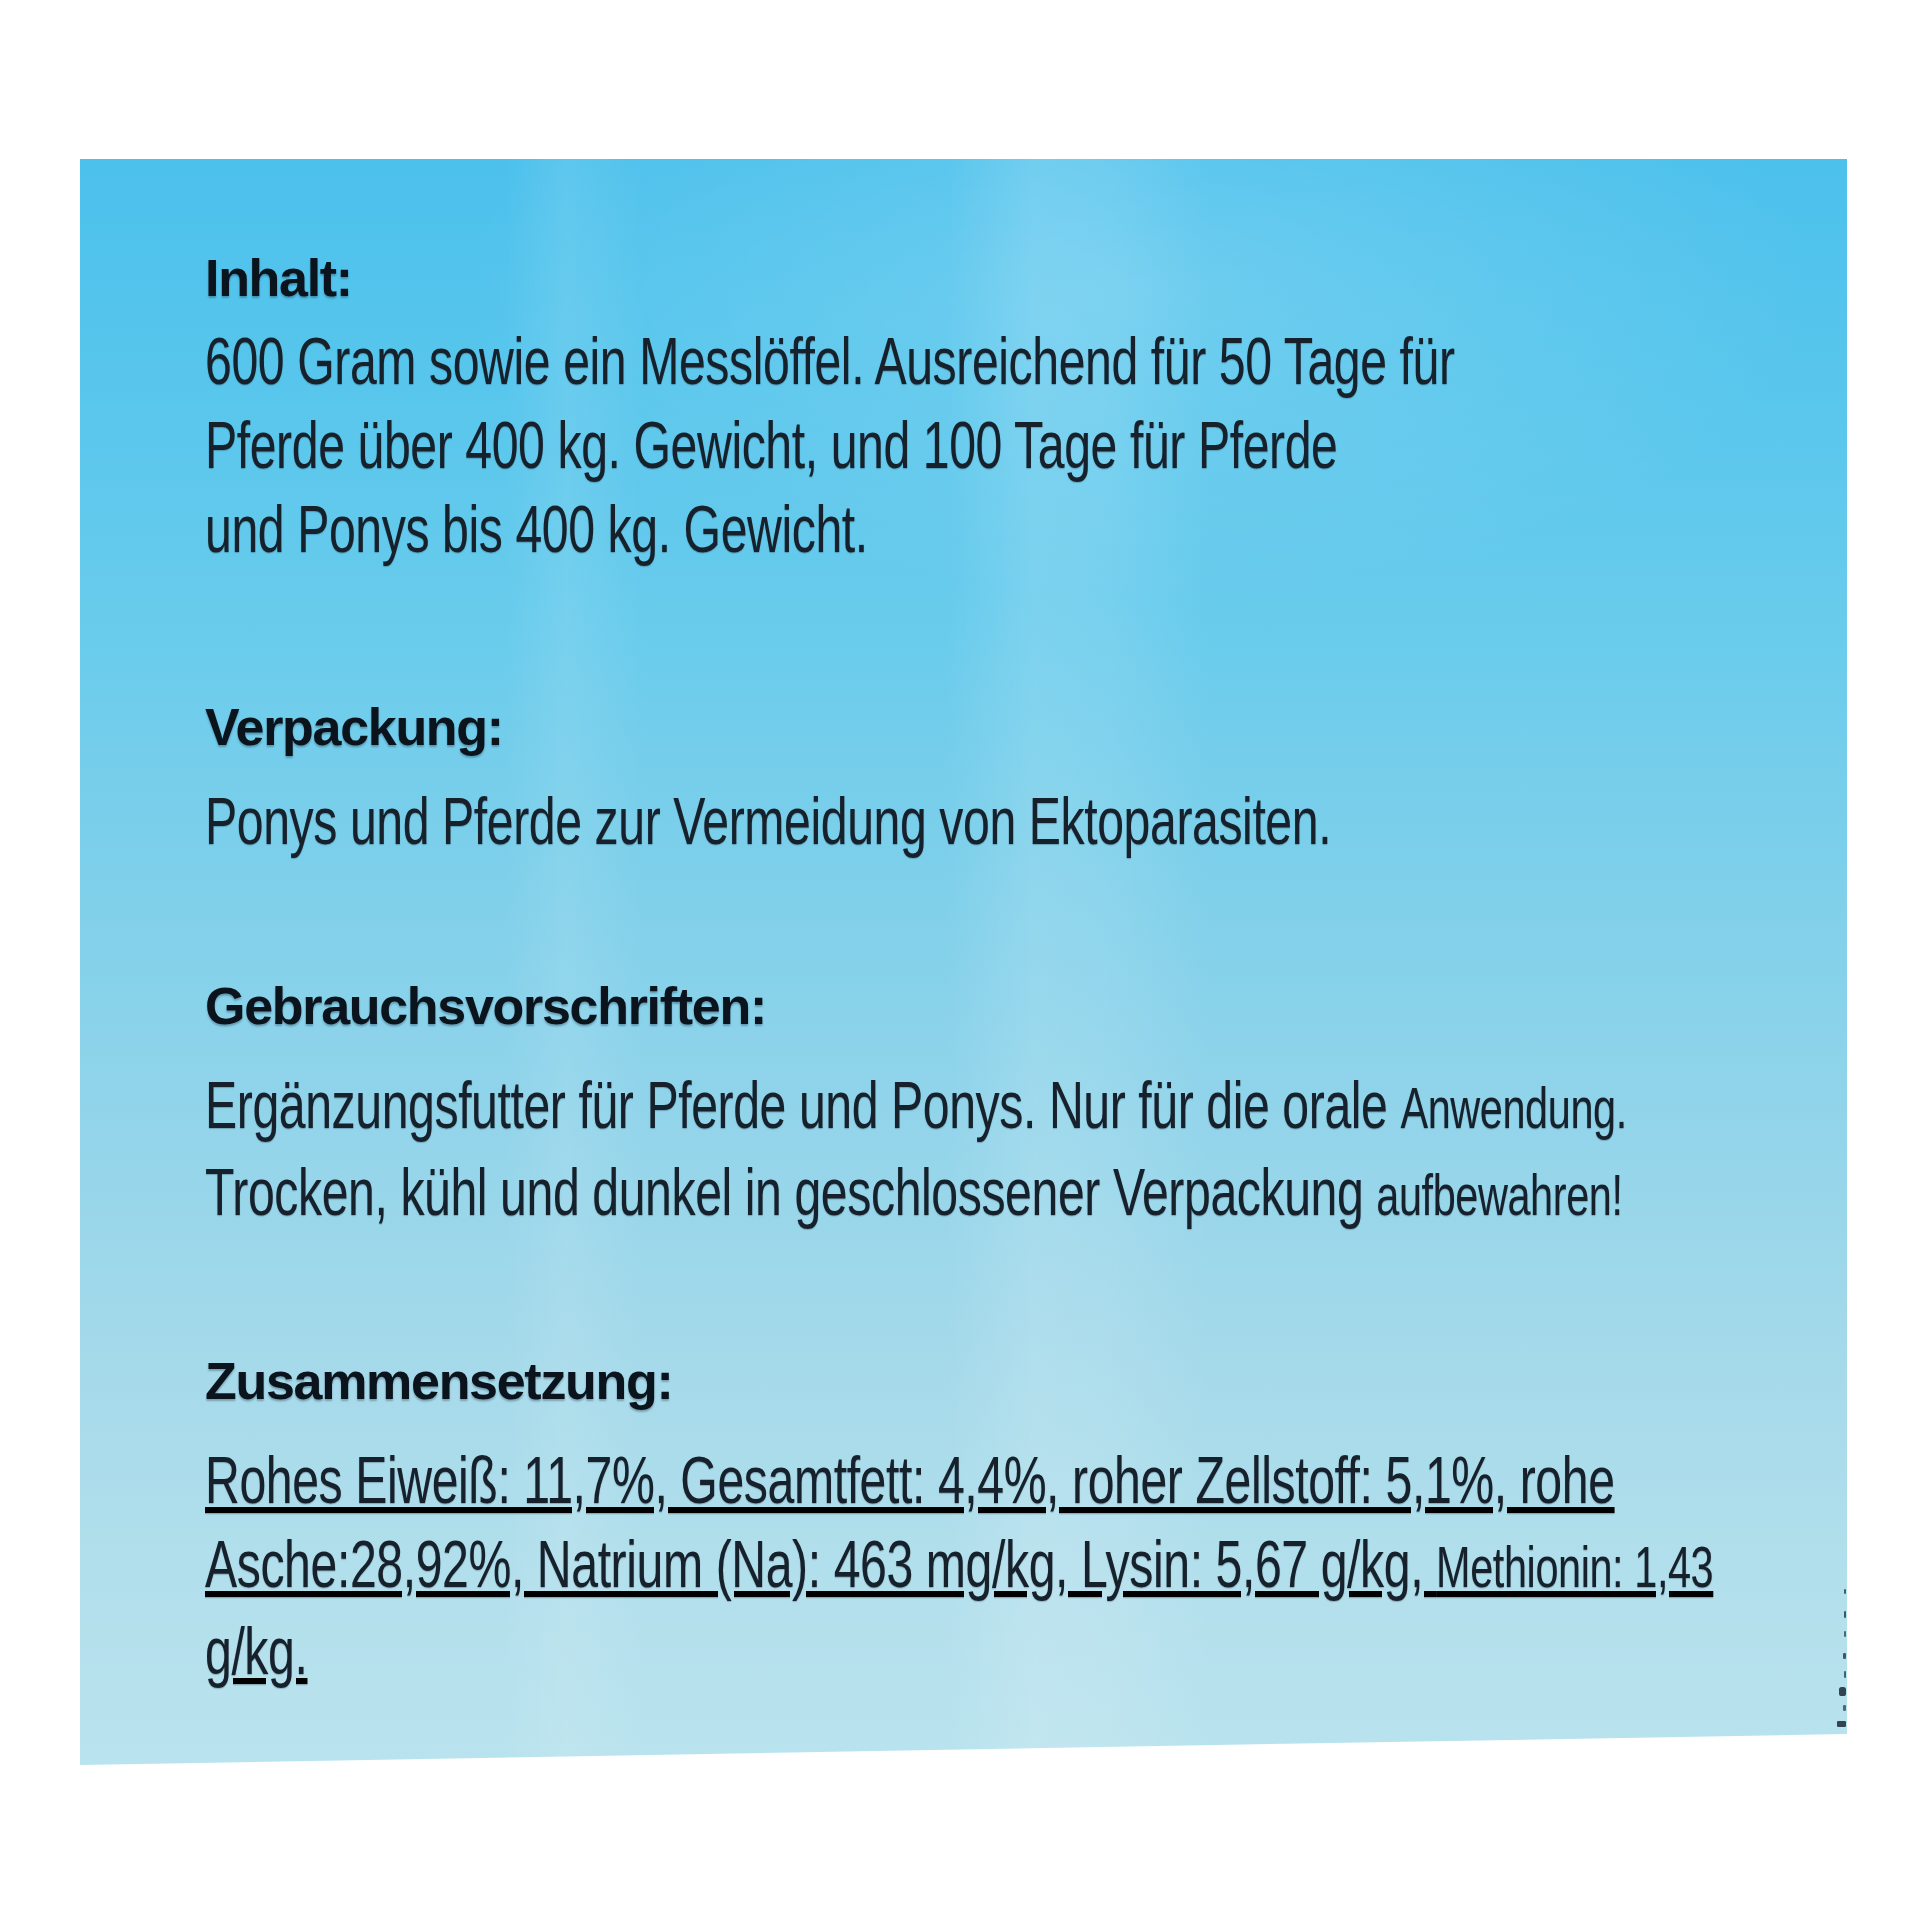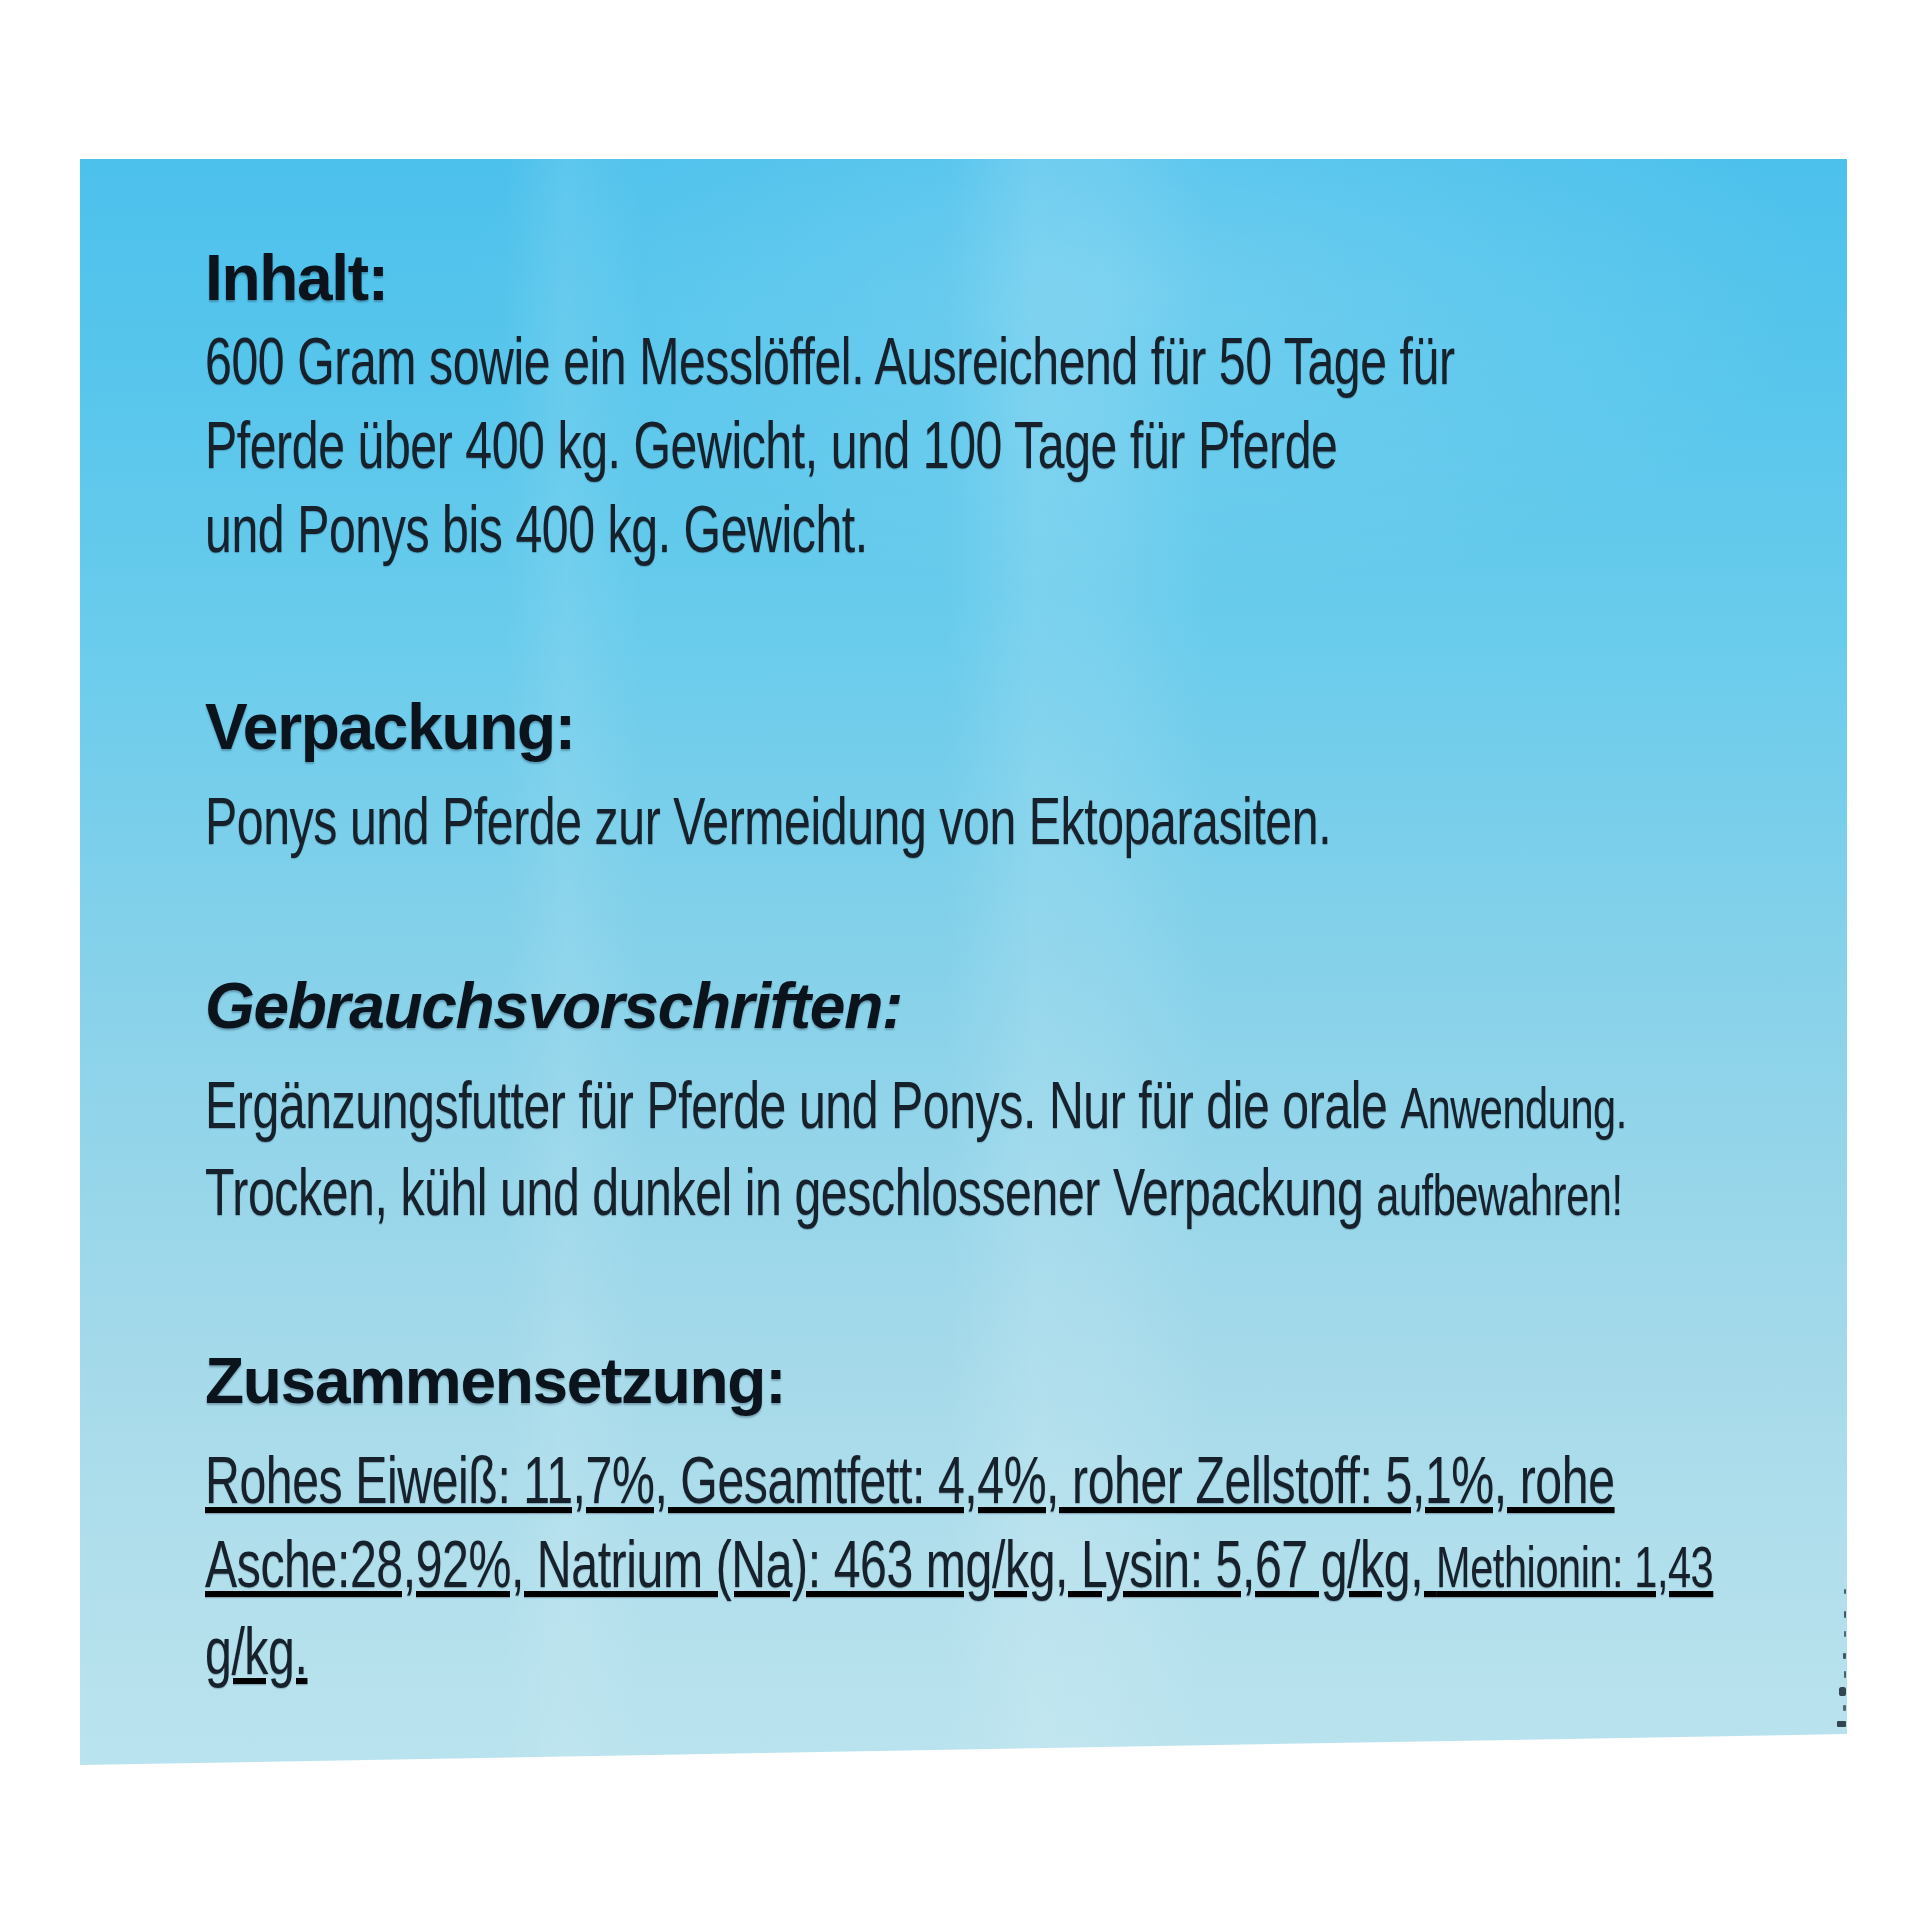--- a/index.html
+++ b/index.html
@@ -36,21 +36,21 @@
       linear-gradient(180deg,
         #4cc1ec 0%, #58c6ec 14%, #6accec 30%, #80d0ea 46%,
         #95d5ea 62%, #a6daea 76%, #b2dfec 88%, #b9e3ee 100%);
   }
 
   .label-content {
     padding: 83px 0 0 125px;
   }
 
   .section-heading {
-    font-size: 64px;
+    font-size: 52px;
     line-height: 72px;
     font-weight: 700;
     letter-spacing: -1.3px;
     color: #0b141d;
     text-shadow: 0 1.9px 1.9px rgba(10, 30, 50, 0.30);
     white-space: nowrap;
   }
 
   .bline {
     font-size: 67px;
@@ -63,21 +63,21 @@
     transform-origin: 0 50%;
   }
 
   .bline .tail {
     font-size: 0.86em;
   }
 
   
   .h-1 { margin: 0 0 5.1px 0; }
   .h-2 { margin: 0 0 16px 0; }
-  .h-3 { margin: 0 8px 21px 0; font-style: italic; }
+  .h-3 { margin: 0 8px 21px 0; }
   .h-4 { margin: 16px 0 21px 0; }
   .p-1 { margin: 0 0 120px 0; }
   .p-2 { margin: 0 0 107px 0; }
   .p-3 { margin: 0 9px 108px 0; }
   .p-4 { margin: 0; text-decoration: underline; }
 
   
   .edge-marks {
     position: absolute;
     right: 0.6px;

